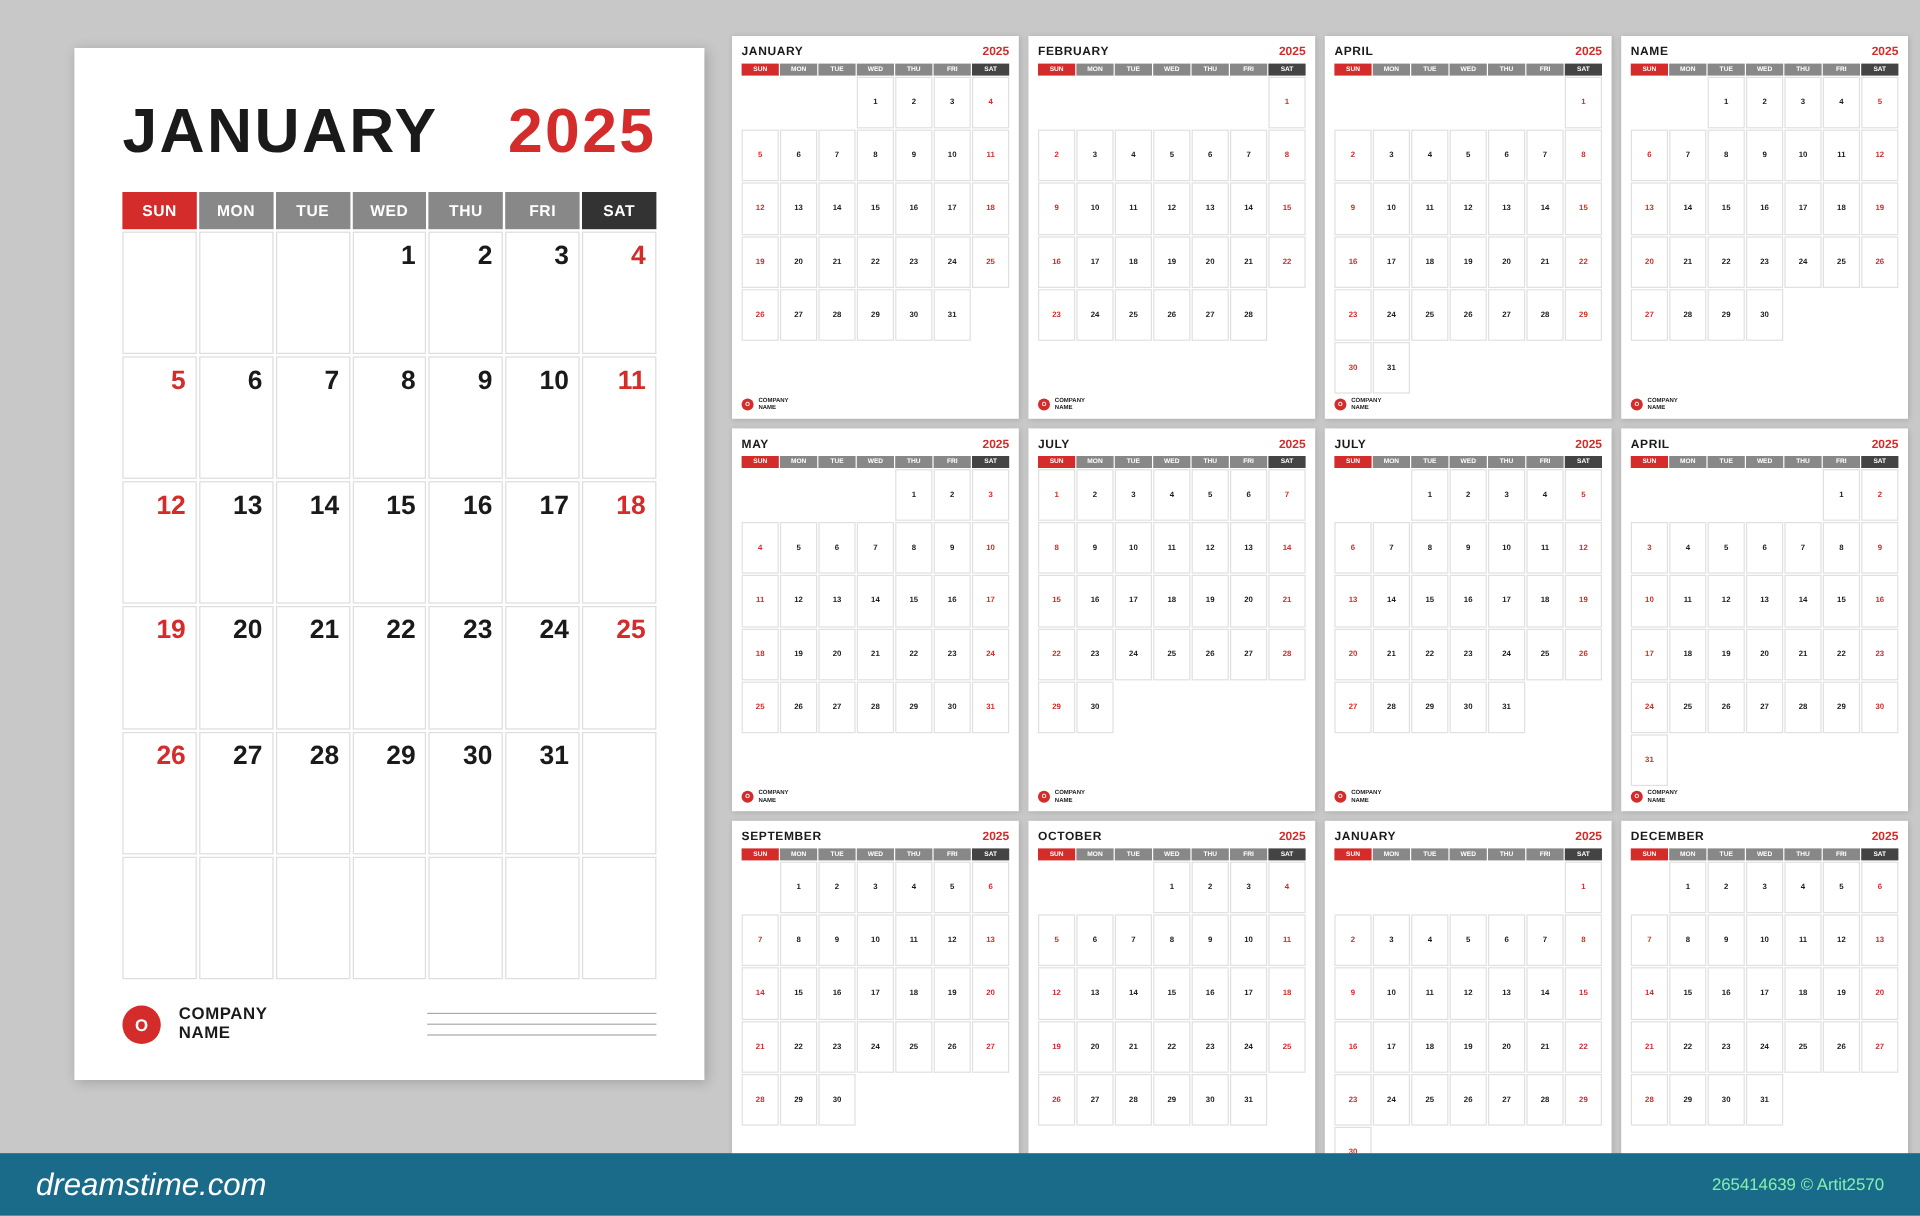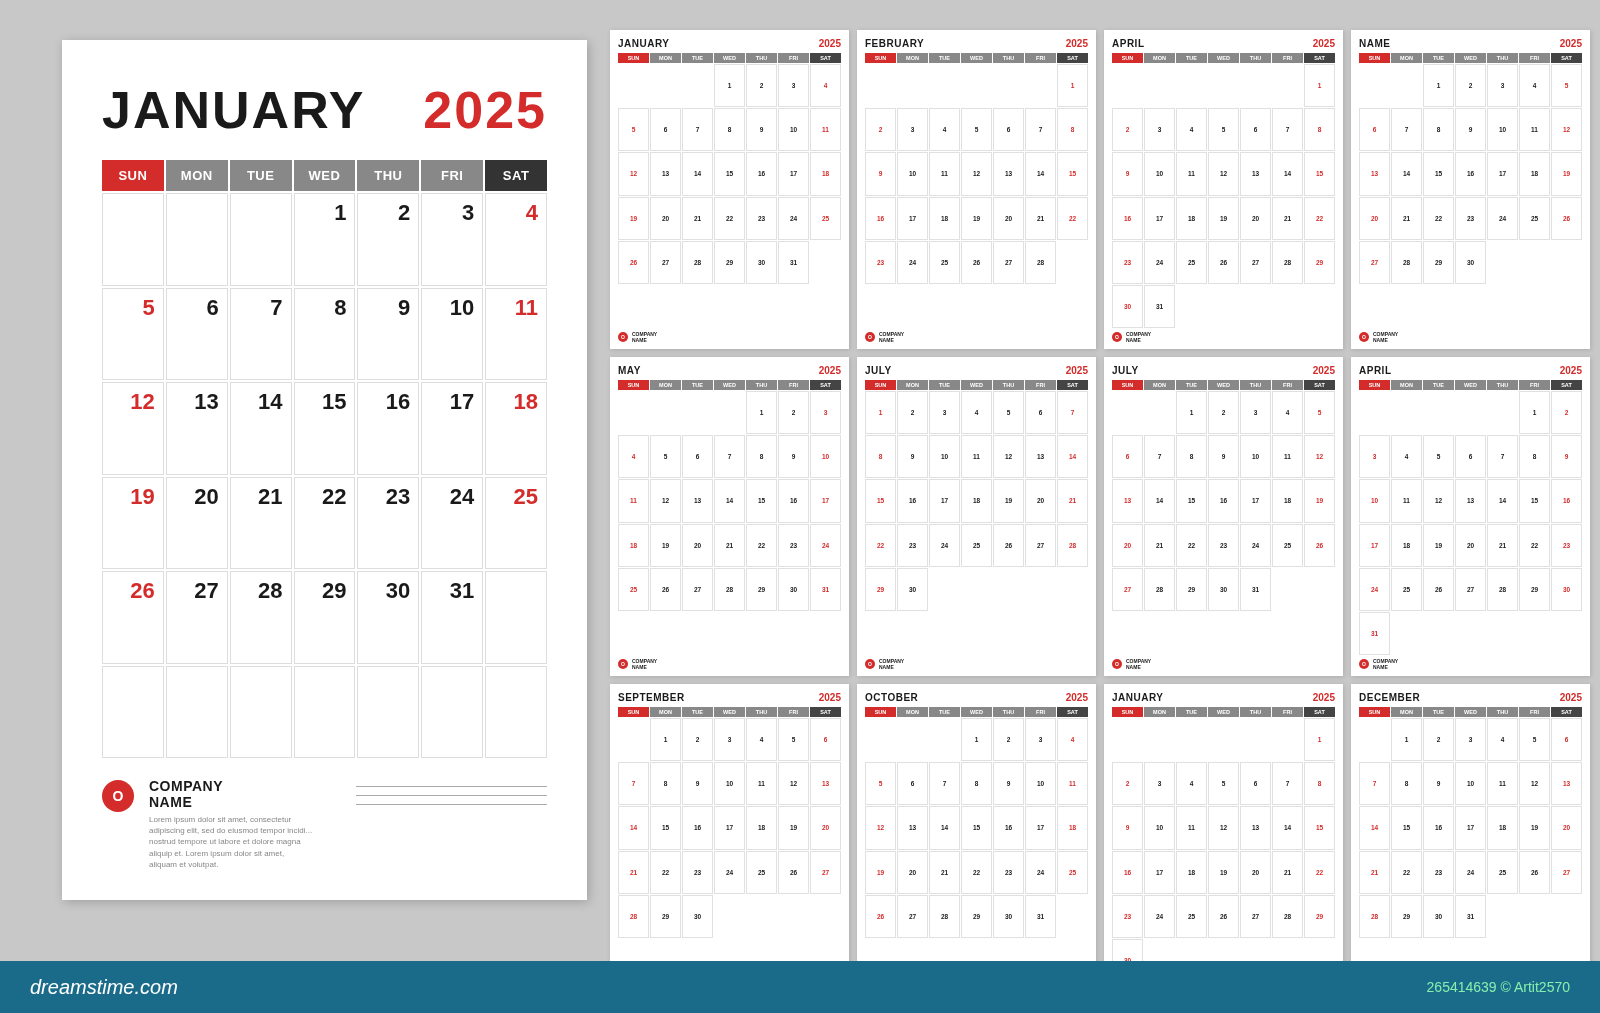--- a/index.html
+++ b/index.html
@@ -271,21 +271,21 @@
       height: 52px;
       background: #1a6b8a;
       display: flex;
       align-items: center;
       justify-content: space-between;
       padding: 0 30px;
     }
 
     .dreamstime-logo {
       color: white;
-      font-size: 20px;
+      font-size: 26px;
       font-weight: 400;
     }
 
     .dreamstime-logo span {
       font-style: italic;
     }
 
     .dreamstime-id {
       color: #86efac;
       font-size: 14px;
@@ -353,21 +353,20 @@
         <div class="cal-cell empty"></div>
         <div class="cal-cell empty"></div>
         <div class="cal-cell empty"></div>
       </div>
   </div>
 
   <div class="main-footer">
     <div class="company-logo">O</div>
     <div class="company-info">
       <div class="company-name">COMPANY<br>NAME</div>
-      <div class="company-desc">Lorem ipsum dolor sit amet, consectetur<br>adipiscing elit, sed do eiusmod tempor incidi...<br>nostrud tempore ut labore et dolore magna<br>aliquip et. Lorem ipsum dolor sit amet,<br>aliquam et volutpat.</div>
     </div>
     <div class="footer-lines">
       <div class="footer-line"></div>
       <div class="footer-line"></div>
       <div class="footer-line"></div>
     </div>
   </div>
 </div>
 
 <div class="small-calendars" id="small-cals">

